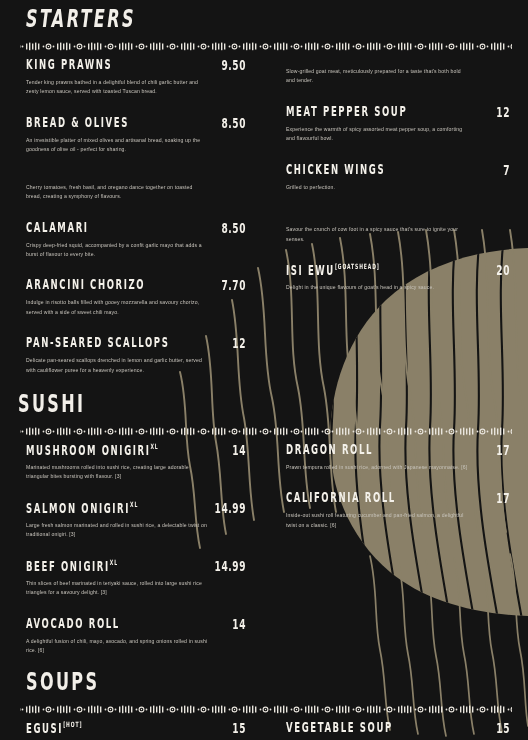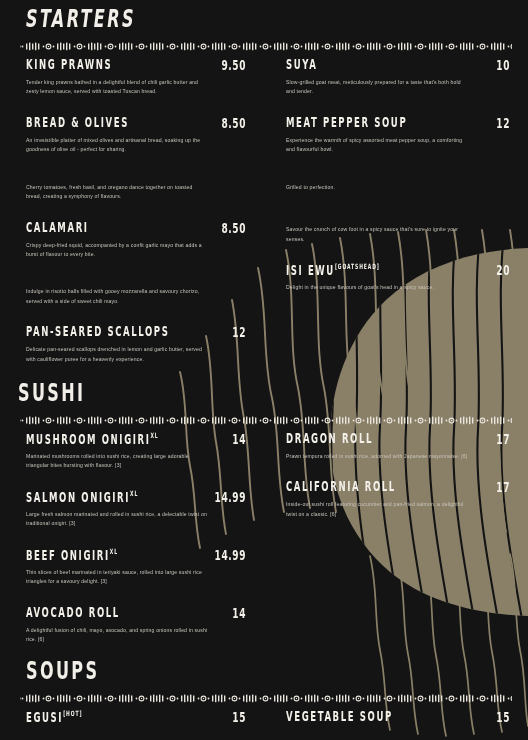--- a/index.html
+++ b/index.html
@@ -178,55 +178,59 @@
         <div class="item">
           <div class="item-head">
             <div class="item-name">CALAMARI</div>
             <div class="item-price">8.50</div>
           </div>
           <div class="item-desc">Crispy deep-fried squid, accompanied by a confit garlic mayo that adds a burst of flavour to every bite.</div>
         </div>
         <div class="sp-2"></div>
 
         <div class="item">
+          <div class="item-head">
+            <div class="item-name">ARANCINI CHORIZO</div>
+            <div class="item-price">7.70</div>
+          </div>
           <div class="item-desc">Indulge in risotto balls filled with gooey mozzarella and savoury chorizo, served with a side of sweet chili mayo.</div>
         </div>
         <div class="sp-2"></div>
 
         <div class="item">
           <div class="item-head">
             <div class="item-name">PAN-SEARED SCALLOPS</div>
             <div class="item-price">12</div>
           </div>
           <div class="item-desc">Delicate pan-seared scallops drenched in lemon and garlic butter, served with cauliflower puree for a heavenly experience.</div>
         </div>
 
       </div>
 
       <div class="col right">
 
         <div class="item">
-          <div class="item-head">
-            <div class="item-name">SUYA</div>
-            <div class="item-price">10</div>
-          </div>
           <div class="item-desc">Slow-grilled goat meat, meticulously prepared for a taste that's both bold and tender.</div>
         </div>
         <div class="sp-2"></div>
 
         <div class="item">
           <div class="item-head">
             <div class="item-name">MEAT PEPPER SOUP</div>
             <div class="item-price">12</div>
           </div>
           <div class="item-desc">Experience the warmth of spicy assorted meat pepper soup, a comforting and flavourful bowl.</div>
         </div>
         <div class="sp-2"></div>
 
         <div class="item">
+          <div class="item-head">
+            <div class="item-name">CHICKEN WINGS</div>
+            <div class="item-price">7</div>
+          </div>
           <div class="item-desc">Grilled to perfection.</div>
         </div>
         <div class="sp-3"></div>
 
         <div class="item">
           <div class="item-desc">Savour the crunch of cow foot in a spicy sauce that's sure to ignite your senses.</div>
         </div>
         <div class="sp-2"></div>
 
         <div class="item">

